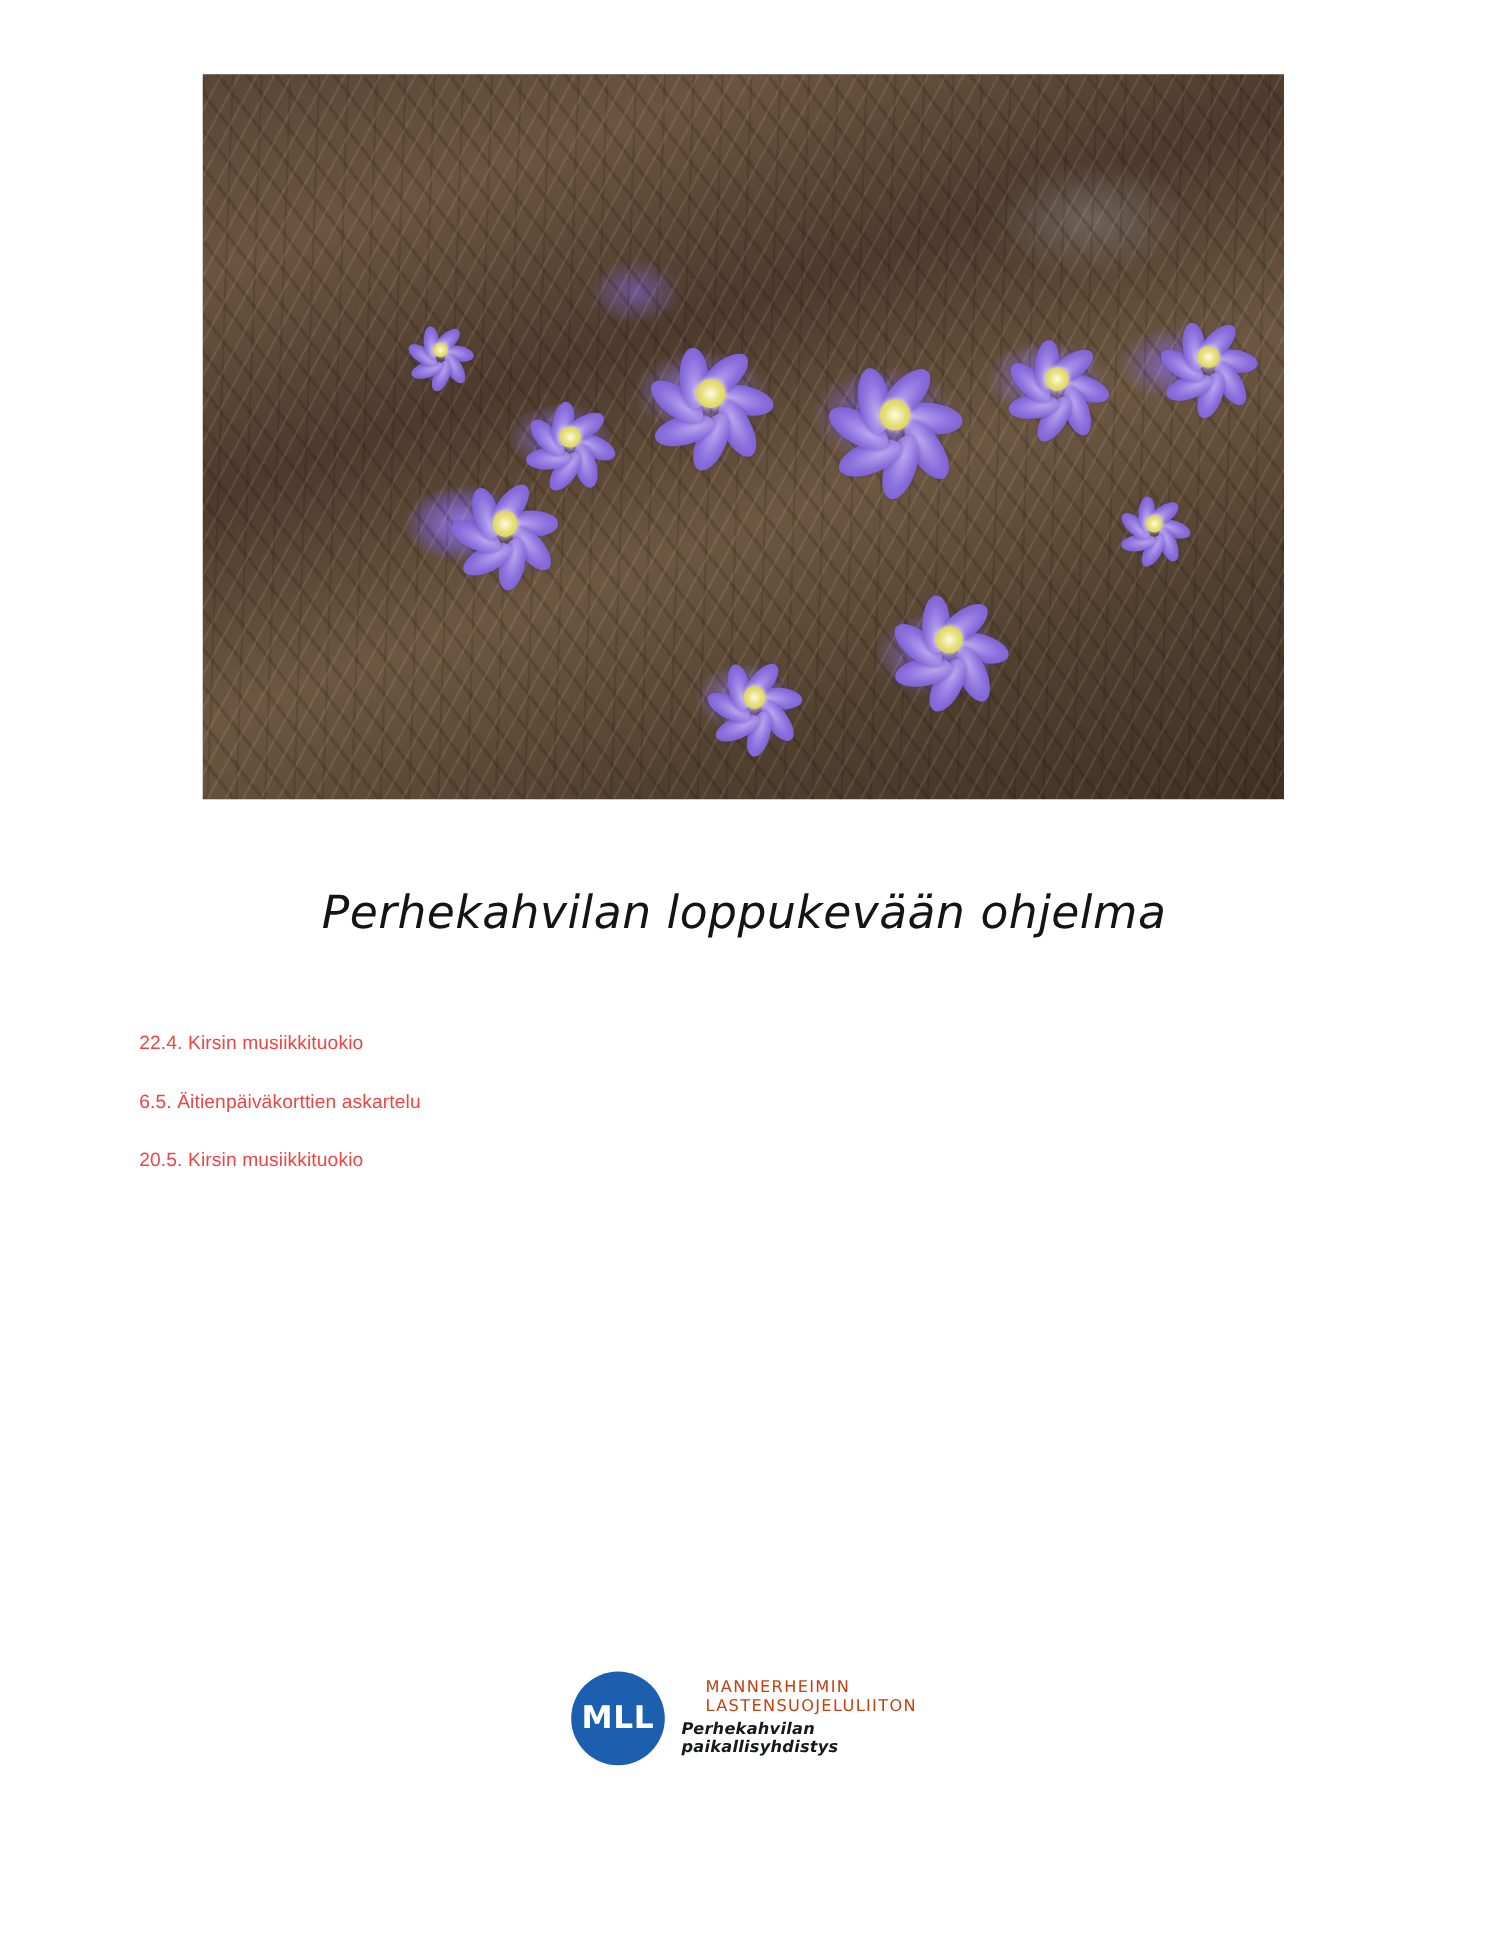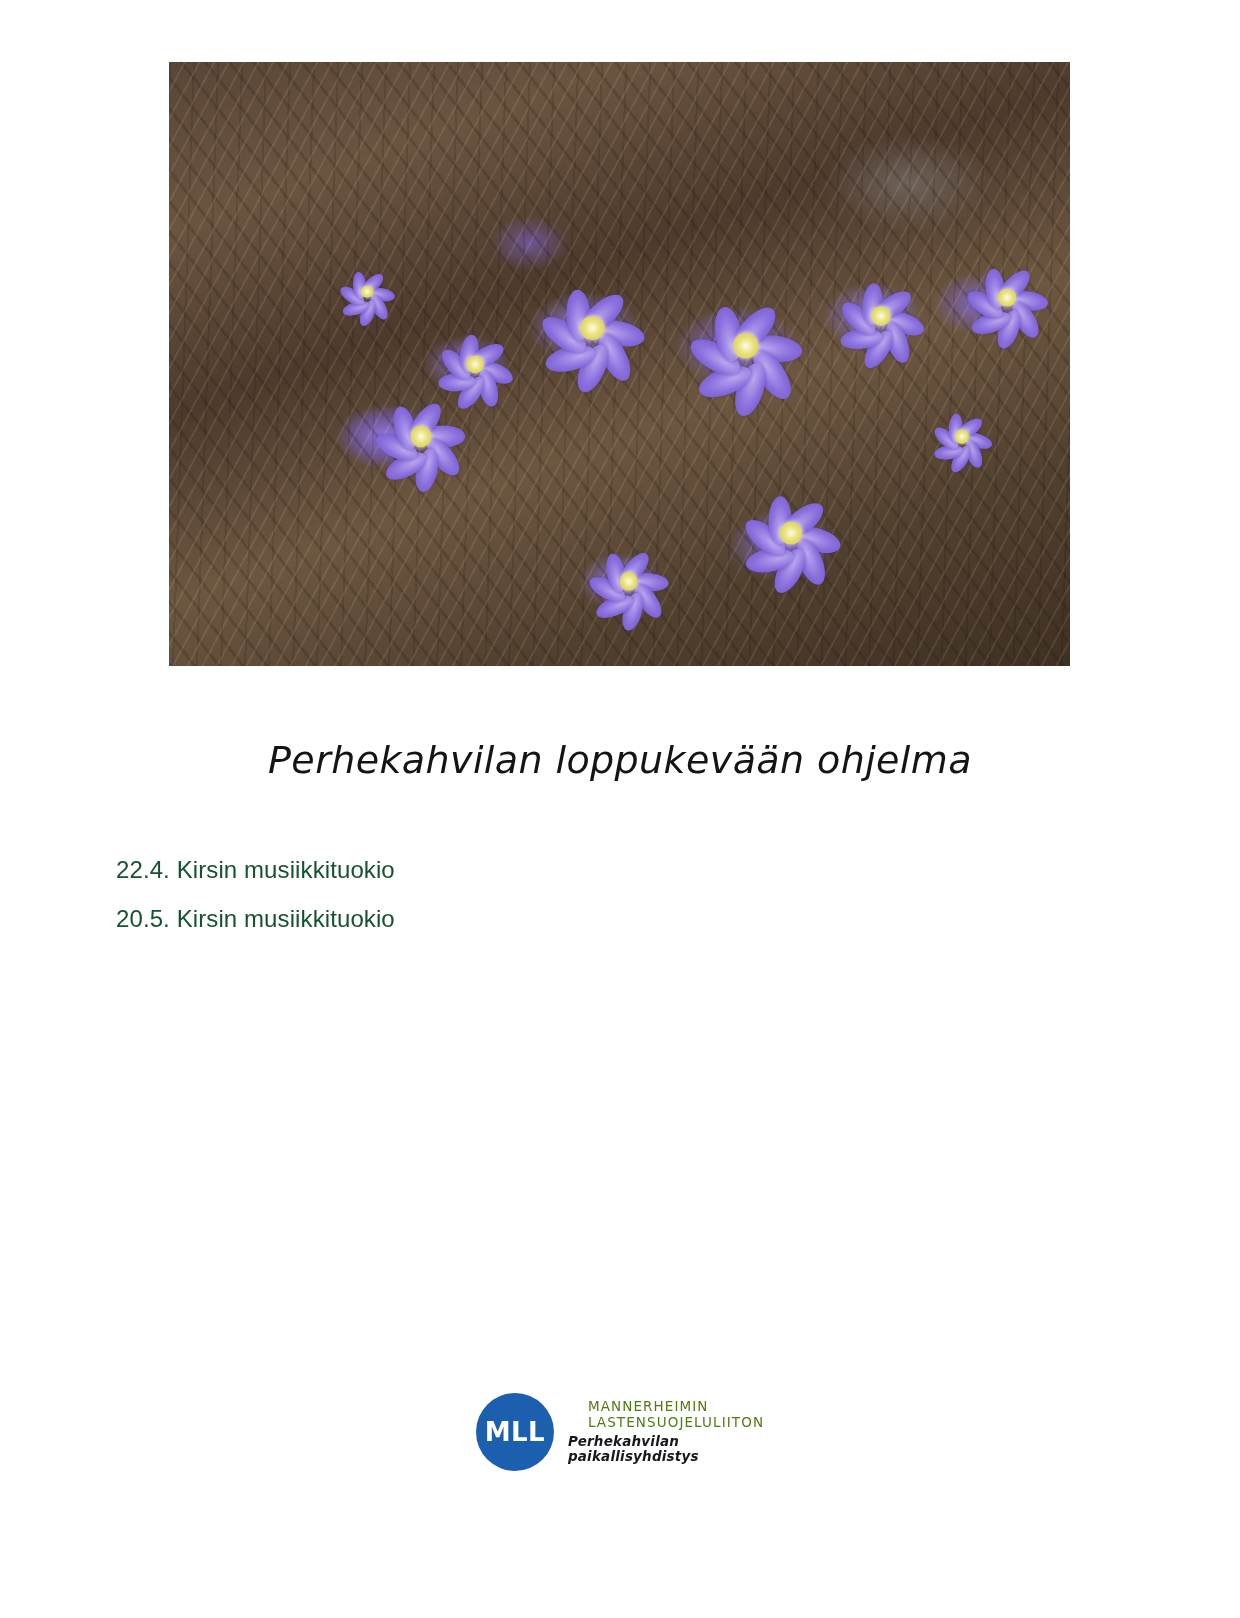--- a/index.html
+++ b/index.html
@@ -104,23 +104,23 @@
   }
 
   
   .program {
     position: absolute;
     left: 116px;
     top: 845px;
     width: 900px;
   }
   .program-item {
-    font-size: 24px;
+    font-size: 16px;
     line-height: 49px;
-    color: #14532d;
+    color: #ef4444;
     letter-spacing: 0.1px;
     white-space: nowrap;
   }
 
   
   .footer {
     position: absolute;
     left: 0;
     top: 1393px;
     width: 1240px;
@@ -150,21 +150,21 @@
   .logo-text {
     display: flex;
     flex-direction: column;
     justify-content: center;
     line-height: 1.18;
   }
   .logo-text .l1,
   .logo-text .l2 {
     font-size: 13.5px;
     letter-spacing: 1.1px;
-    color: #4d7c0f;
+    color: #c2410c;
     font-family: "DejaVu Sans", sans-serif;
     margin-left: 20px;
   }
   .logo-text .l3,
   .logo-text .l4 {
     font-size: 13.5px;
     font-weight: bold;
     font-style: italic;
     letter-spacing: 0.2px;
     color: #16181c;
@@ -278,20 +278,21 @@
       <i style="transform: rotate(273deg) translate(0,-50%);"></i>
       <i style="transform: rotate(324deg) translate(0,-50%);"></i>
       <b></b>
     </div>
   </div>
 
   <div class="title">Perhekahvilan loppukevään ohjelma</div>
 
   <div class="program">
     <div class="program-item">22.4. Kirsin musiikkituokio</div>
+    <div class="program-item">6.5. Äitienpäiväkorttien askartelu</div>
     <div class="program-item">20.5. Kirsin musiikkituokio</div>
   </div>
 
   <div class="footer">
     <div class="logo-block">
       <div class="logo-mark">MLL</div>
       <div class="logo-text">
         <span class="l1">MANNERHEIMIN</span>
         <span class="l2">LASTENSUOJELULIITON</span>
         <span class="l3">Perhekahvilan</span>

